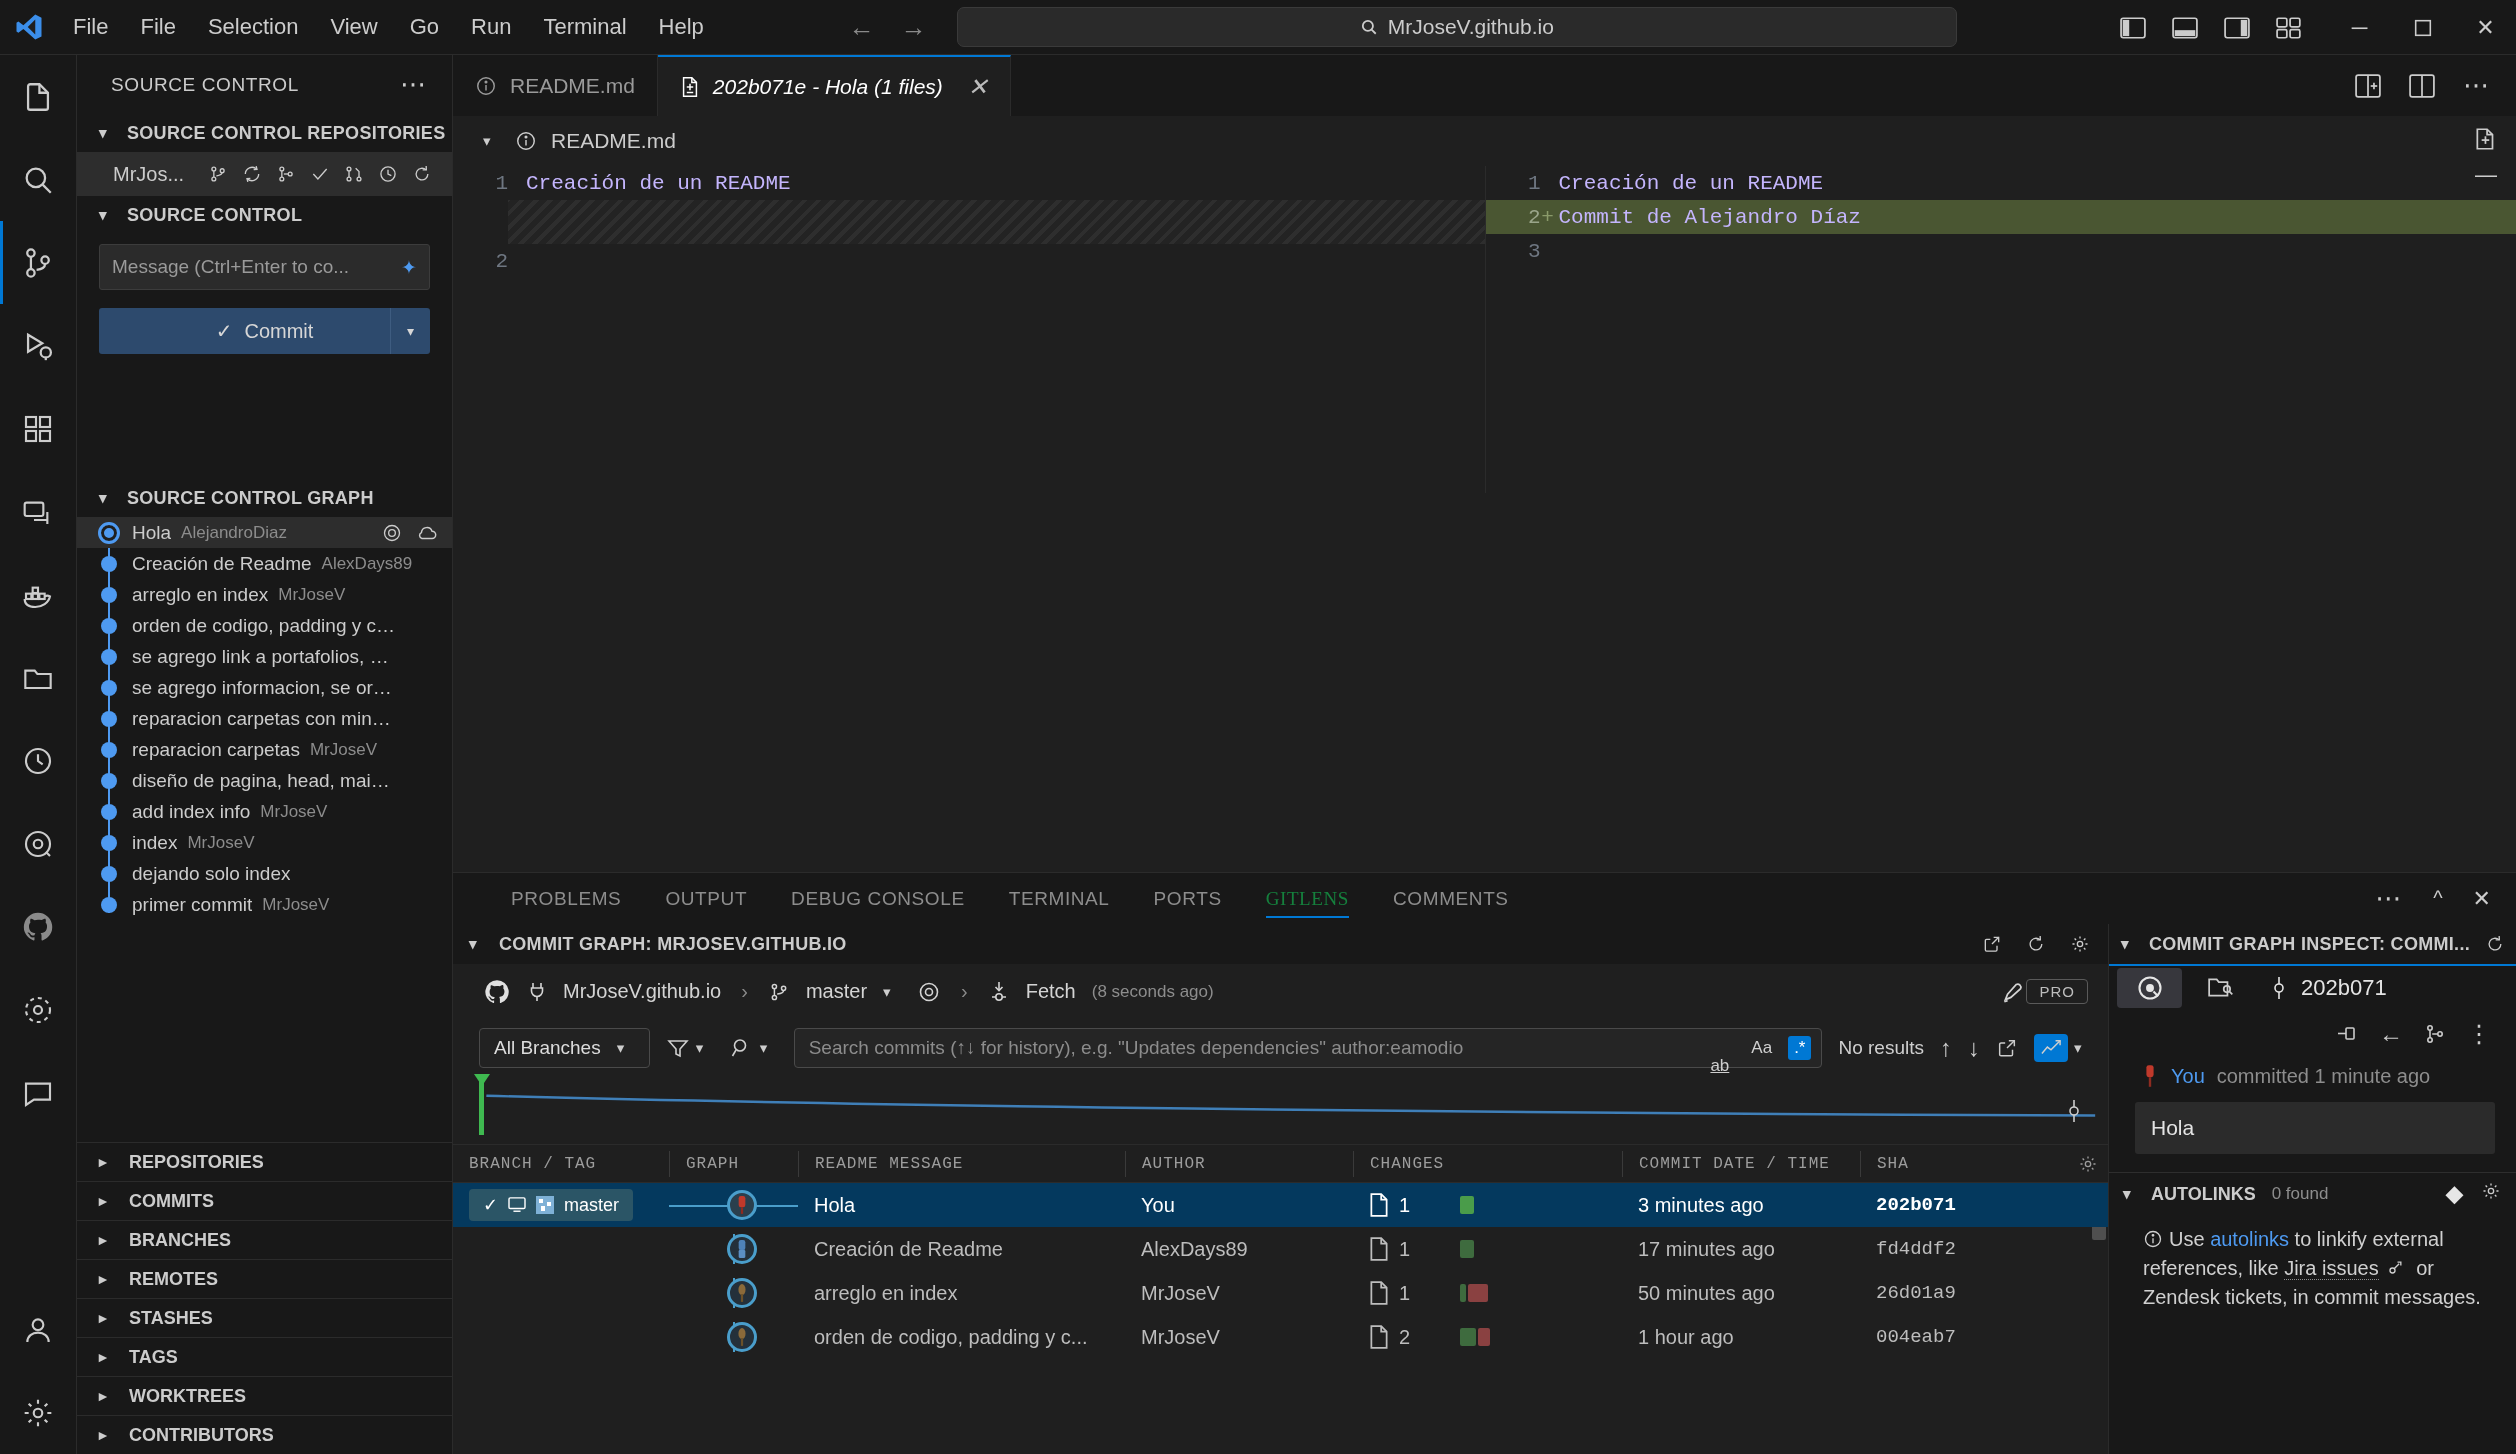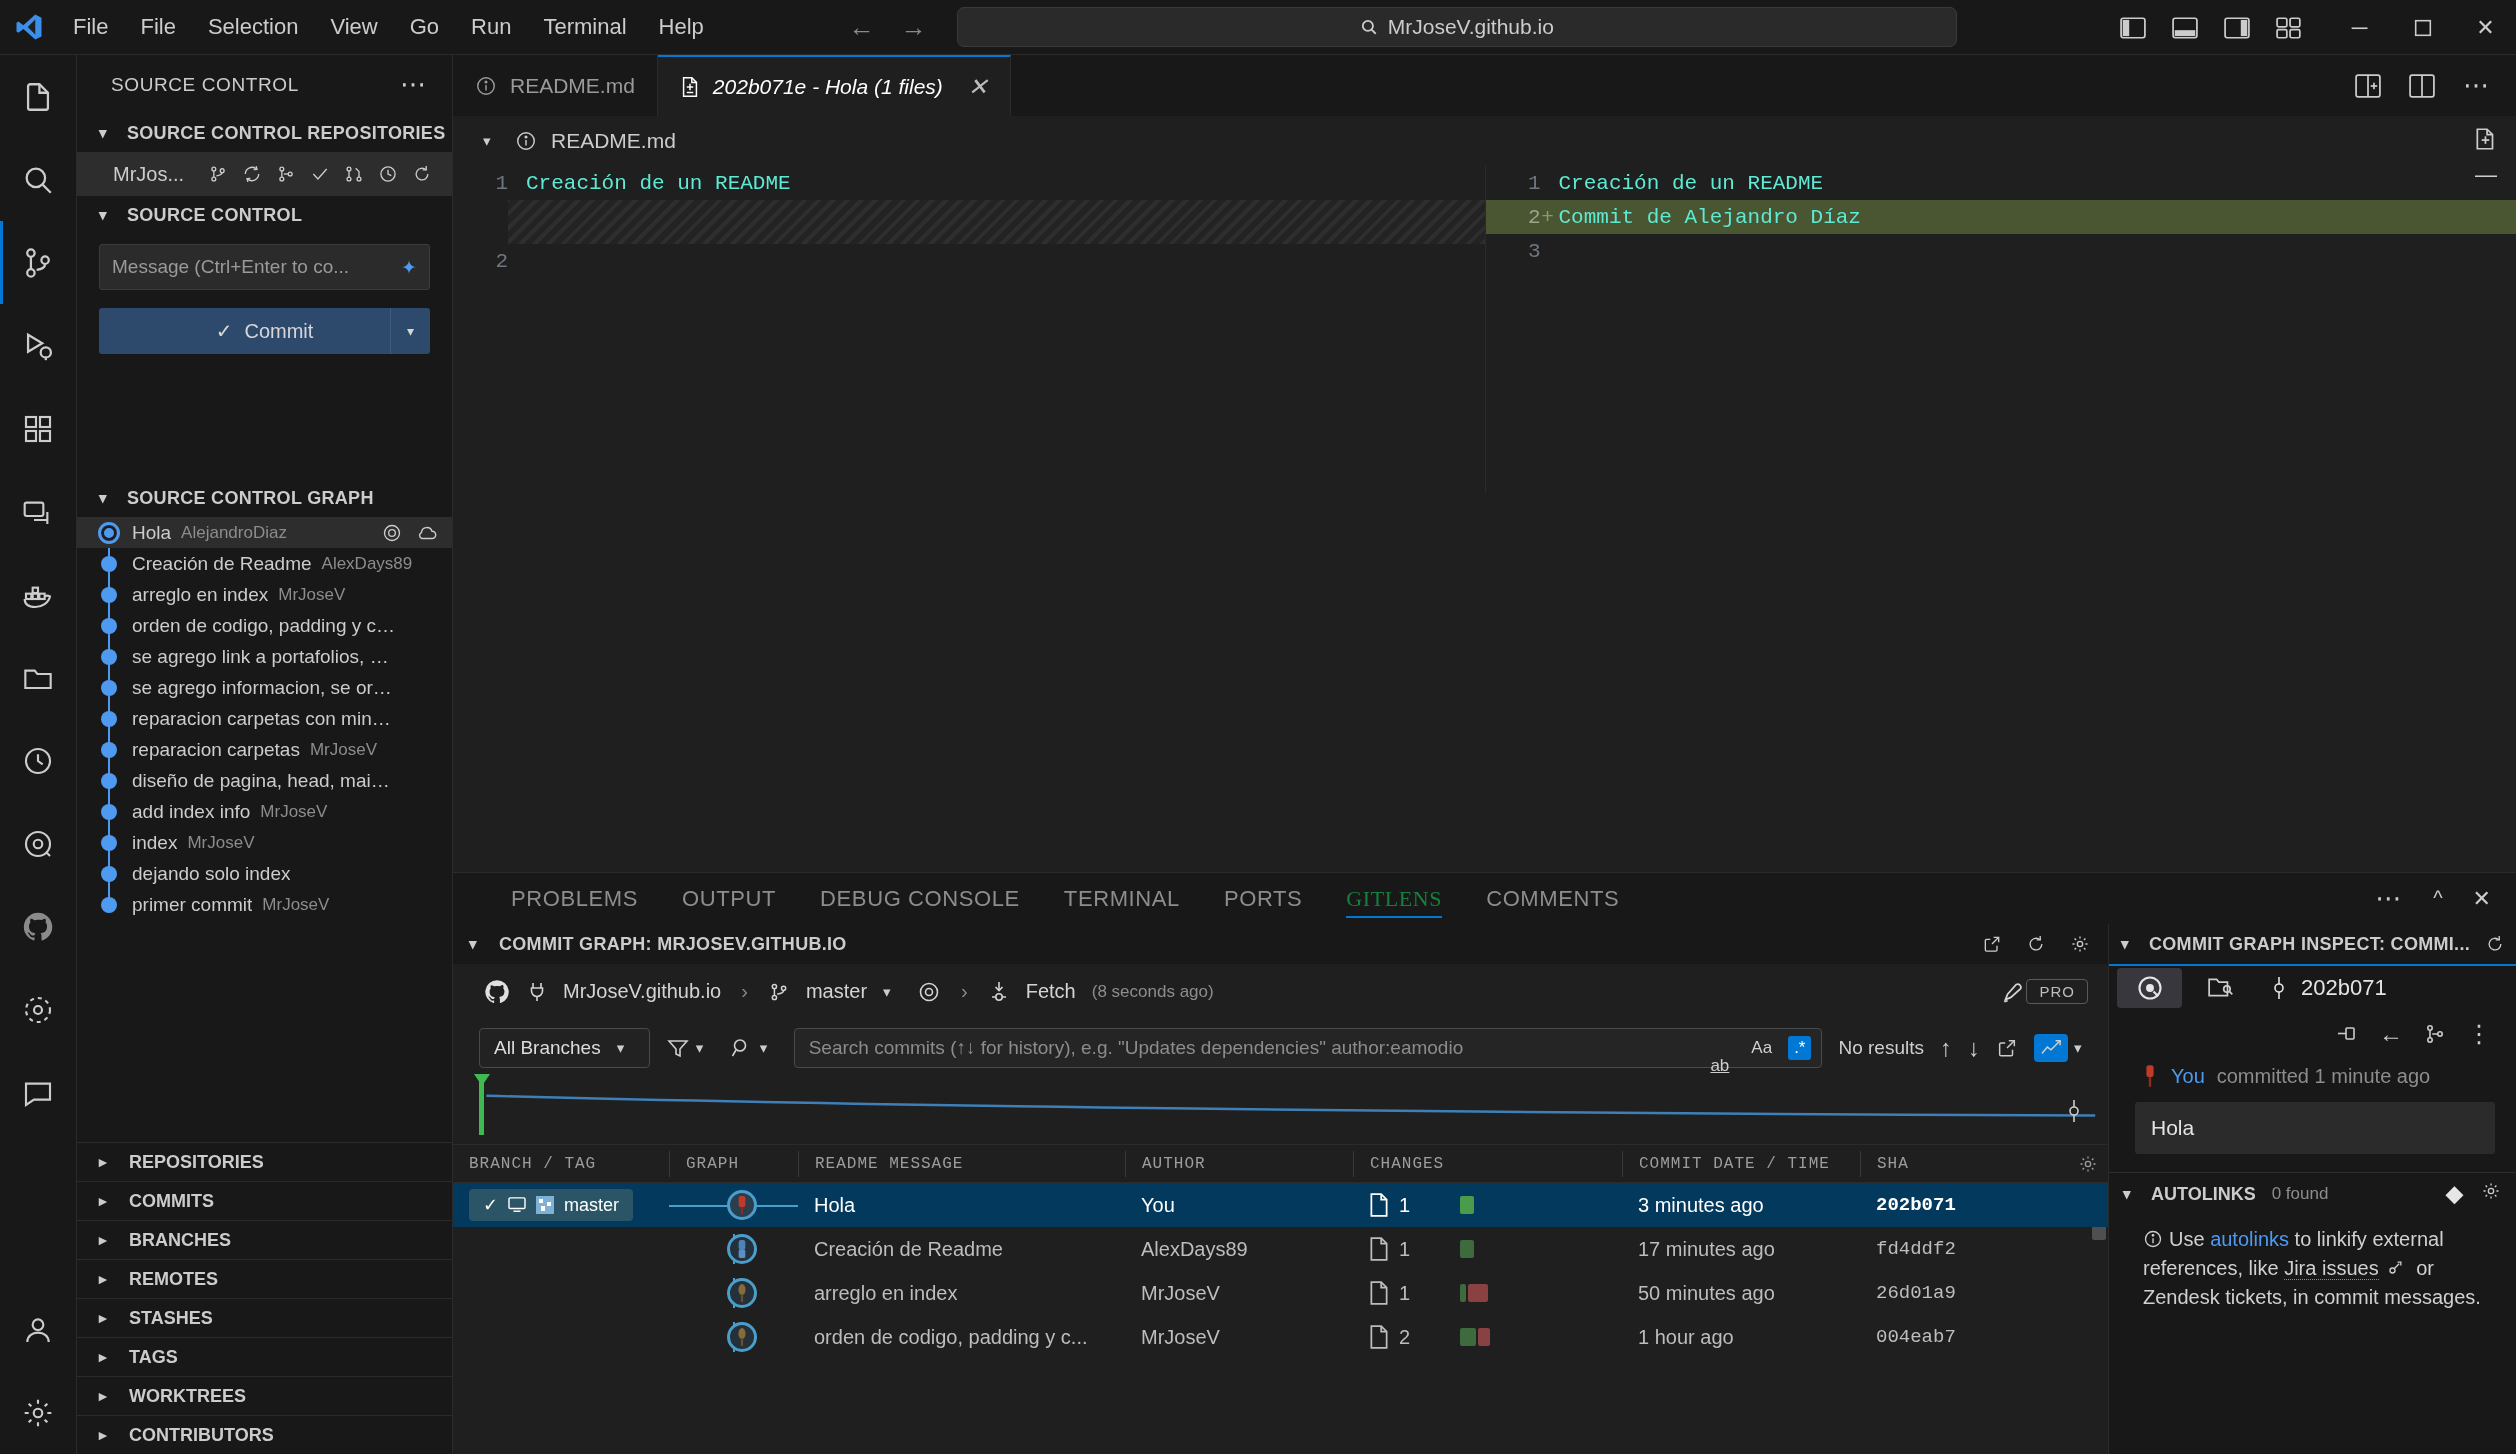--- a/index.html
+++ b/index.html
@@ -98,32 +98,32 @@
   .tabbar-right { margin-left: auto; display: flex; align-items: center; gap: 28px; padding-right: 26px; }
 
   .editor { flex: 1; min-height: 0; position: relative; overflow: hidden; background: #1f1f1f; }
   .diff-hdr { height: 50px; display: flex; align-items: center; gap: 14px; padding-left: 30px; font-size: 21px; color: #cccccc; }
   .diff-panes { display: flex; height: 327px; }
   .pane { flex: 1; position: relative; }
   .pane.left { border-right: 1px solid #2b2b2b; }
   .code-line { display: flex; height: 34px; align-items: center; font-family: "Liberation Mono", monospace; font-size: 21px; }
   .ln { width: 55px; text-align: right; color: #6e7681; padding-right: 0; flex: 0 0 55px; }
   .sign { width: 14px; flex: 0 0 14px; text-align: center; color: #8a9a6a; }
-  .ctext { color: #5eead4; padding-left: 4px; white-space: pre; }
+  .ctext { color: #c4b5fd; padding-left: 4px; white-space: pre; }
   .row-add { background: #4a5632; }
   .stripes {
     height: 44px; margin-left: 55px; background: repeating-linear-gradient(
       -45deg, #2e2e2e 0 4px, #232323 4px 10px);
   }
   .editor-actions { position: absolute; right: 18px; top: 10px; display: flex; flex-direction: column; gap: 10px; align-items: center; }
 
   
   .panel { height: 582px; flex: 0 0 582px; background: #181818; display: flex; flex-direction: column; border-top: 1px solid #2b2b2b; }
   .panel-tabs { height: 51px; display: flex; align-items: center; padding-left: 36px; gap: 0; position: relative; }
-  .ptab { font-size: 22px; color: #8d8d8d; letter-spacing: 0.6px; padding: 0 22px; height: 51px; display: flex; align-items: center; position: relative; }
+  .ptab { font-size: 19px; color: #8d8d8d; letter-spacing: 0.6px; padding: 0 22px; height: 51px; display: flex; align-items: center; position: relative; }
   .ptab.active { color: #15803d; font-family: Liberation Serif, serif; }
   .ptab.active::after { content: ''; position: absolute; left: 22px; right: 22px; bottom: 6px; height: 2px; background: #0078d4; }
   .panel-tabs-right { margin-left: auto; display: flex; align-items: center; gap: 30px; padding-right: 26px; }
   .panel-body { flex: 1; display: flex; min-height: 0; }
 
   
   .gl { flex: 1; display: flex; flex-direction: column; min-width: 0; background: #1f1f1f; border-right: 1px solid #2b2b2b; }
   .gl-title { height: 40px; background: #181818; display: flex; align-items: center; gap: 12px; padding-left: 16px; font-size: 18px; font-weight: bold; letter-spacing: 0.3px; }
   .gl-title-right { margin-left: auto; display: flex; gap: 24px; padding-right: 18px; }
   .gl-bread { height: 55px; display: flex; align-items: center; gap: 16px; padding-left: 30px; font-size: 20px; color: #d4d4d4; }

